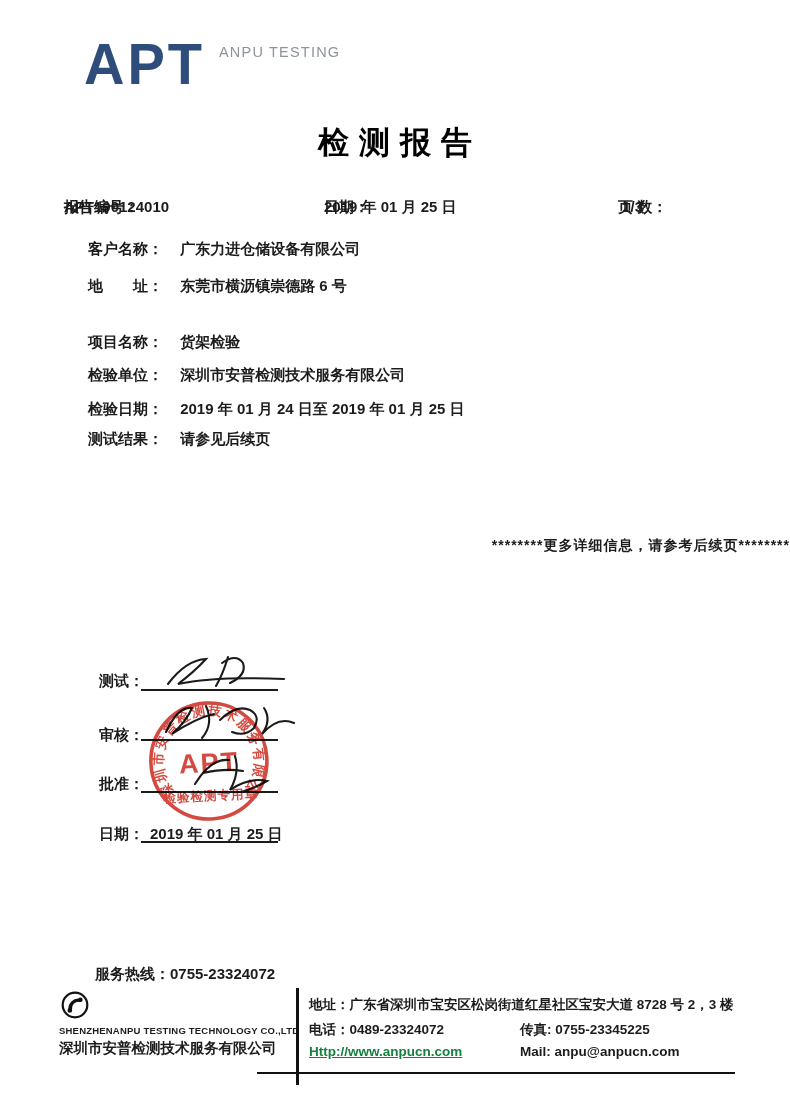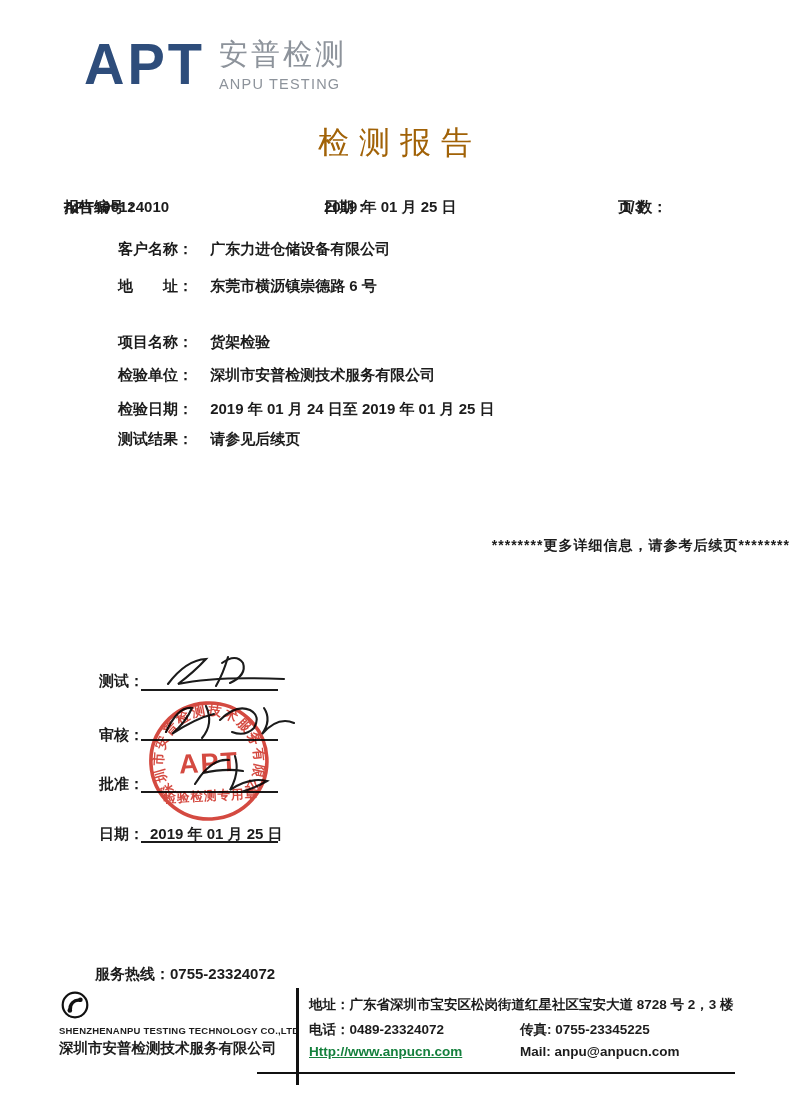--- a/index.html
+++ b/index.html
@@ -16,33 +16,33 @@
     font-size:56px; font-weight:800; color:#2e4d7b; line-height:60px;
     letter-spacing:3px; transform:scaleY(1.04);
   }
   .logo-right { margin-left:14px; padding-top:4px; }
   .logo-cn { font-size:29px; color:#8d939b; letter-spacing:3px; line-height:32px; }
   .logo-en { font-size:14.5px; font-weight:400; color:#8d939b; letter-spacing:1.2px; margin-top:6px; }
 
   
   .doc-title {
     position:absolute; top:122px; left:0; width:100%; text-align:center;
-    font-size:31px; font-weight:400; color:#a16207; letter-spacing:10px; text-indent:10px;
+    font-size:31px; font-weight:700; color:#000000; letter-spacing:10px; text-indent:10px;
   }
 
   
   .meta { position:absolute; top:198px; left:0; width:100%; font-size:15px; font-weight:700; }
   .meta span { position:absolute; white-space:nowrap; }
   .meta .m-report { left:64px; }
   .meta .m-date   { left:324px; }
   .meta .m-pages  { left:618px; }
 
   
   .info-row { position:absolute; left:88px; font-size:15px; font-weight:700; white-space:nowrap; }
-  .info-row .lbl { display:inline-block; width:88px;margin-left:30px; }
+  .info-row .lbl { display:inline-block; width:88px; }
   .info-row .val { display:inline-block; }
 
   
   .notice {
     position:absolute; top:537px; left:0; width:100%; text-align:right;
     font-size:14px; font-weight:700; letter-spacing:1px;
   }
 
   
   .sign-label { position:absolute; left:99px; font-size:15px; font-weight:700; white-space:nowrap; }
@@ -67,21 +67,20 @@
   .f-phone-icon{ position:absolute; left:60px; top:990px; }
 </style>
 </head>
 <body>
 
 <div class="page">
 
   <div class="logo">
     <div class="logo-mark">APT</div>
     <div class="logo-right">
-      <div class="logo-cn">安普检测</div>
       <div class="logo-en">ANPU TESTING</div>
     </div>
   </div>
 
   <div class="doc-title">检测报告</div>
 
   <div class="meta">
     <span class="m-report">
         <span>报告编号：</span>
         <span>APT190124010</span>

